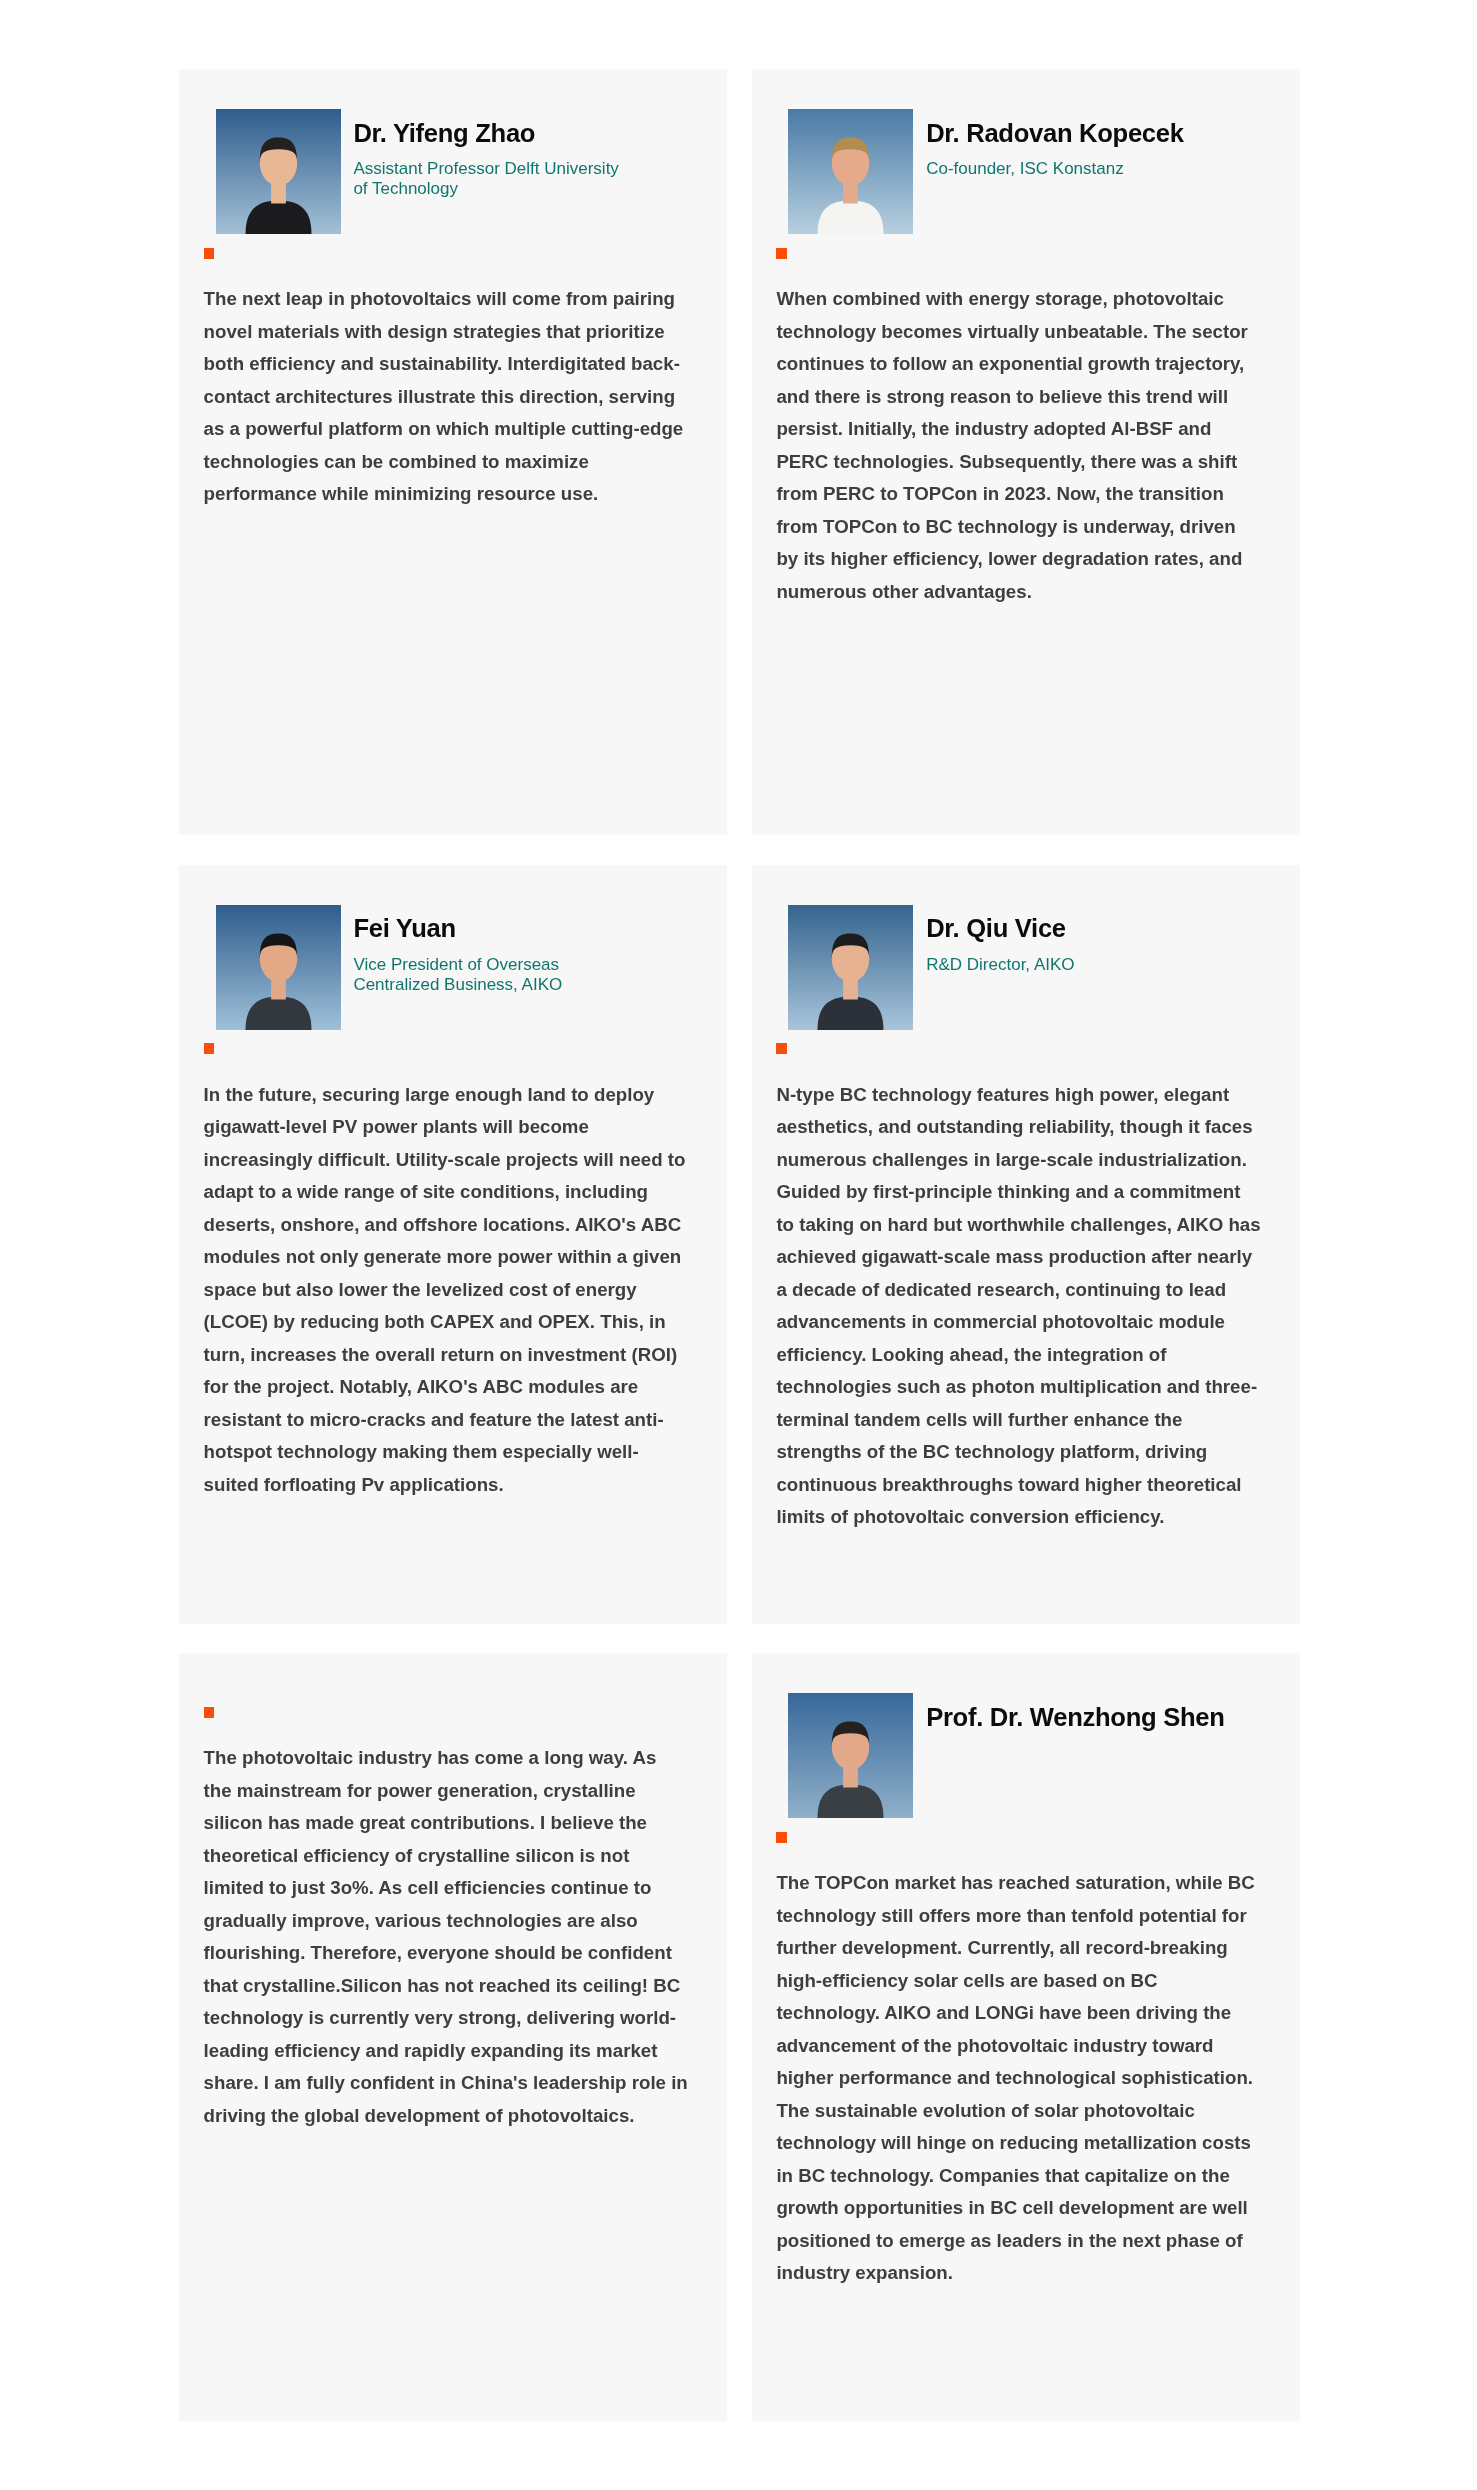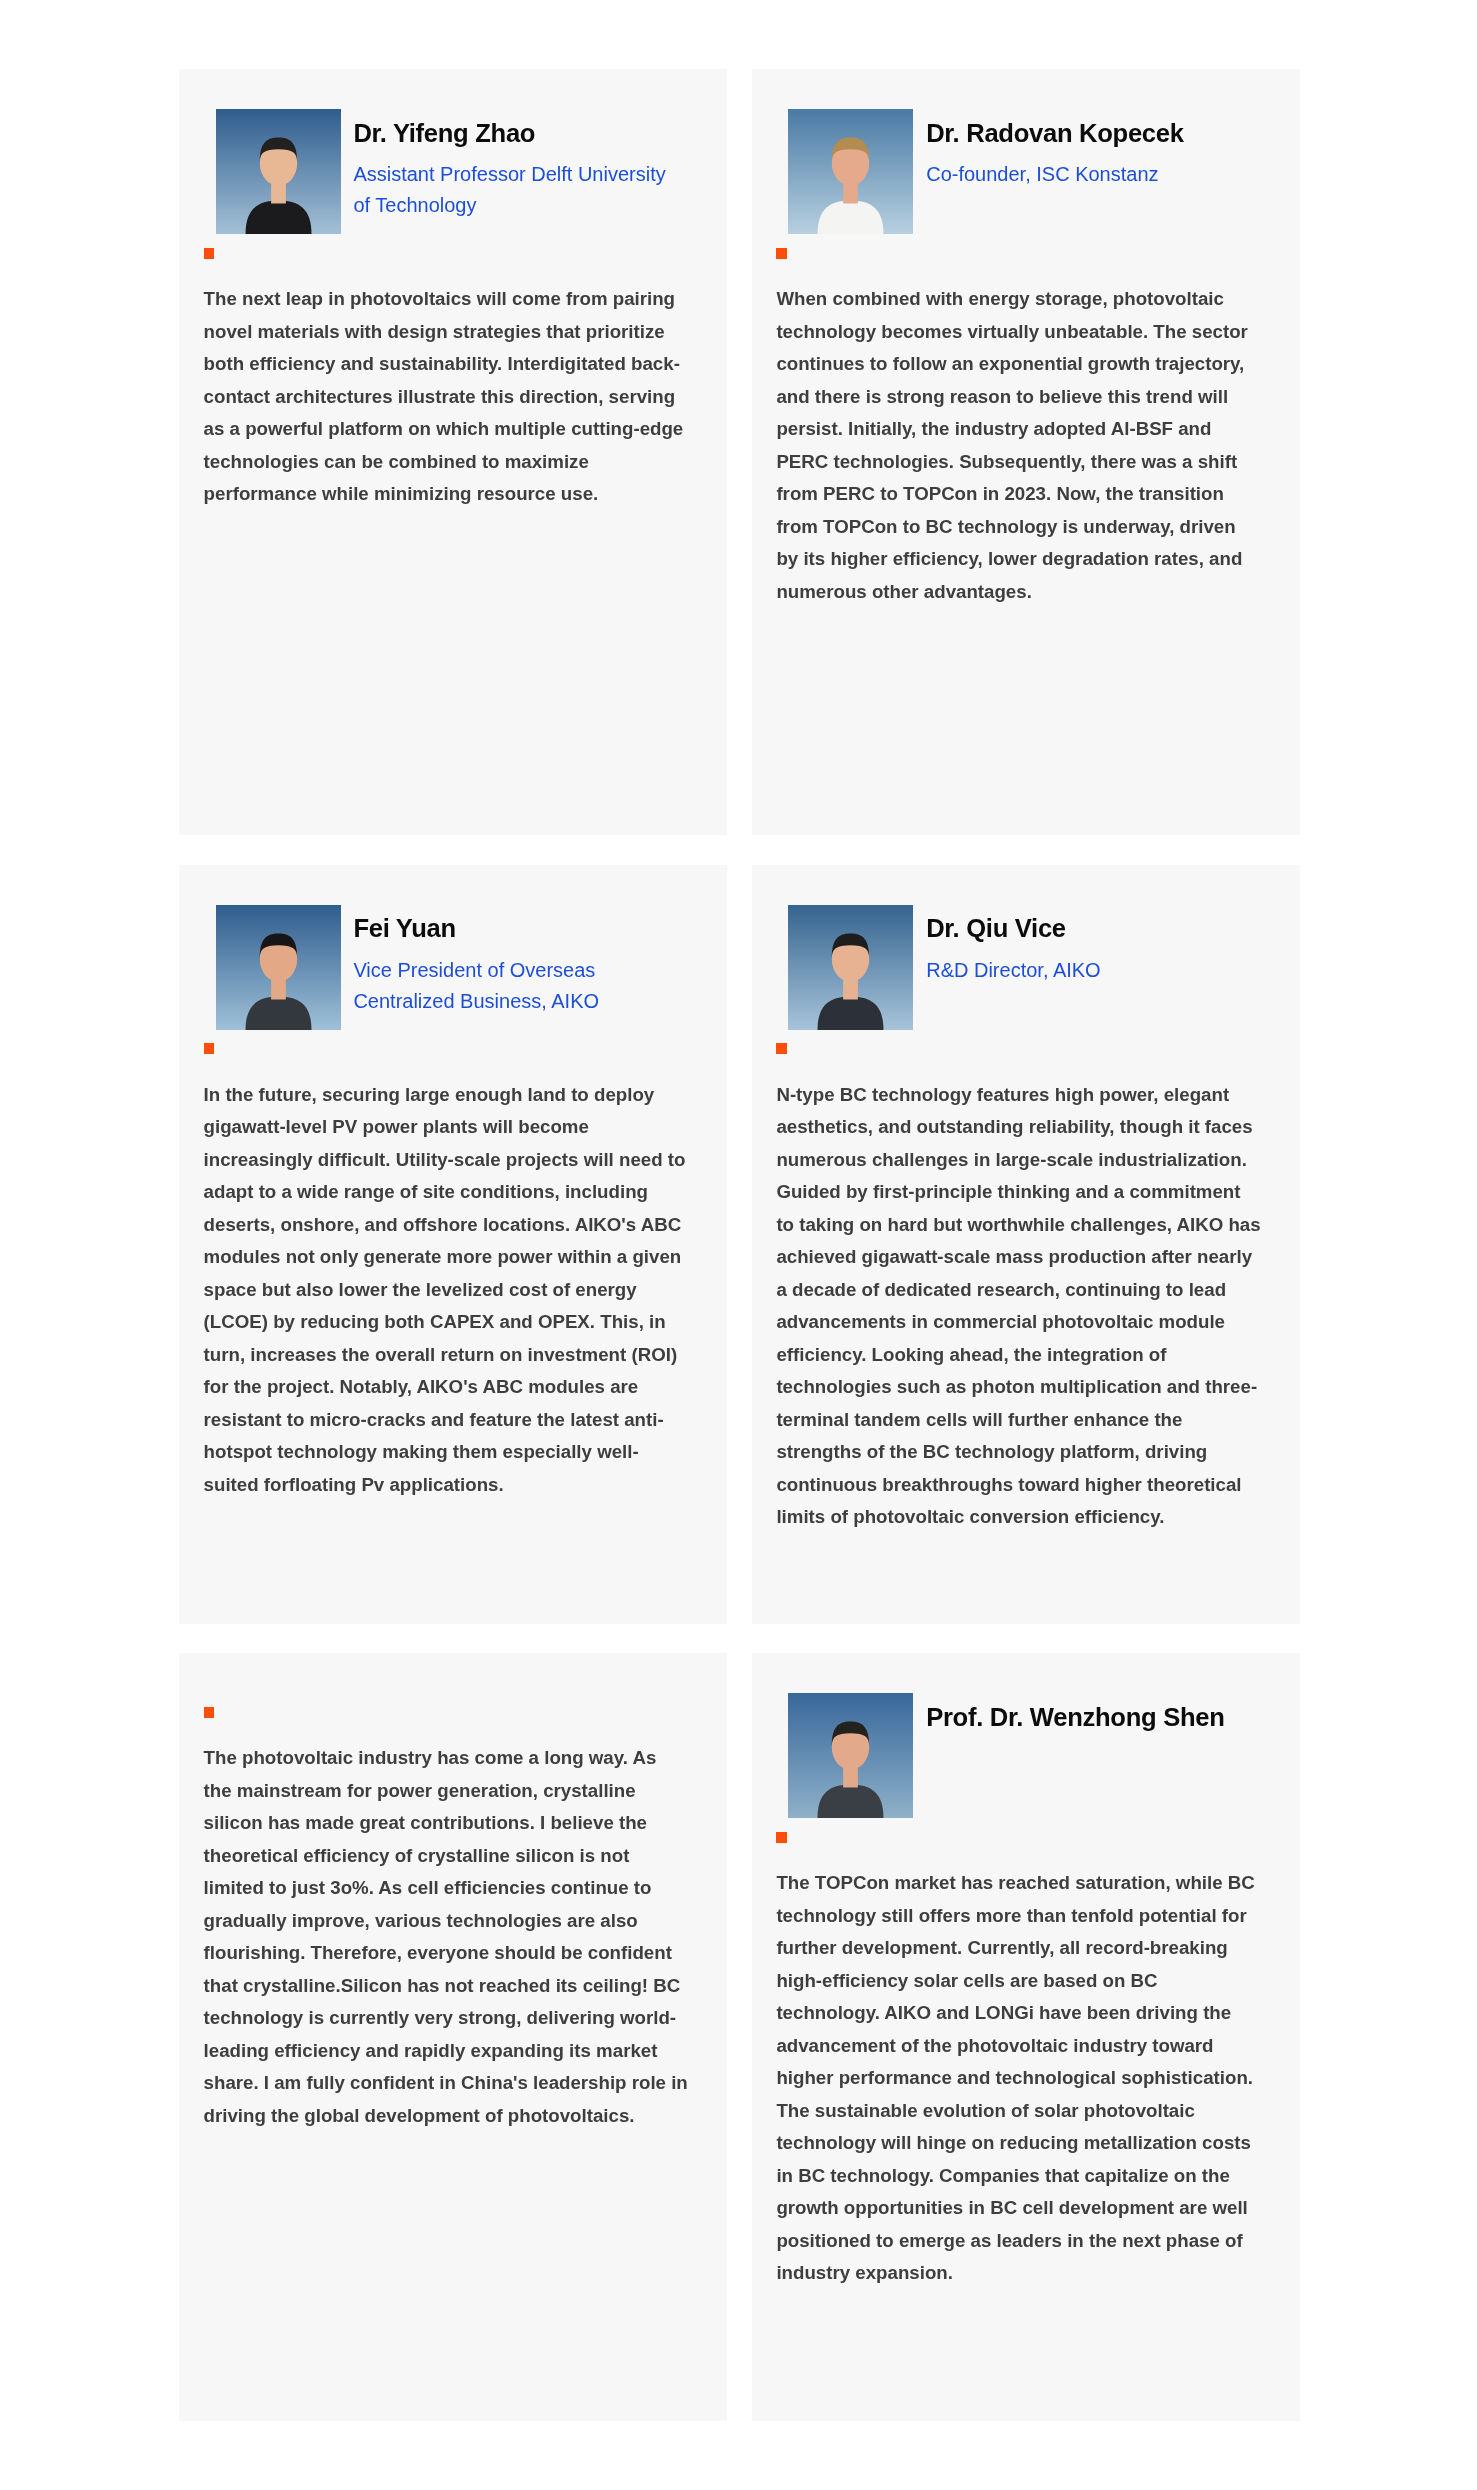--- a/index.html
+++ b/index.html
@@ -53,23 +53,23 @@
   .person-name {
     margin: 0;
     font-size: 25.6px;
     font-weight: 700;
     letter-spacing: -0.3px;
     color: #0c0c0c;
     line-height: 1.2;
   }
   .person-title {
     margin: 10.8px 0 0 0;
-    font-size: 20px;
-    line-height: 31px;
-    color: #1d4ed8;
+    font-size: 17px;
+    line-height: 20px;
+    color: #0f766e;
     white-space: pre-line;
   }
 
   .bullet {
     width: 10.8px;
     height: 10.8px;
     margin-top: 13.8px;
     background: var(--accent, #fb4e0a);
   }
 

